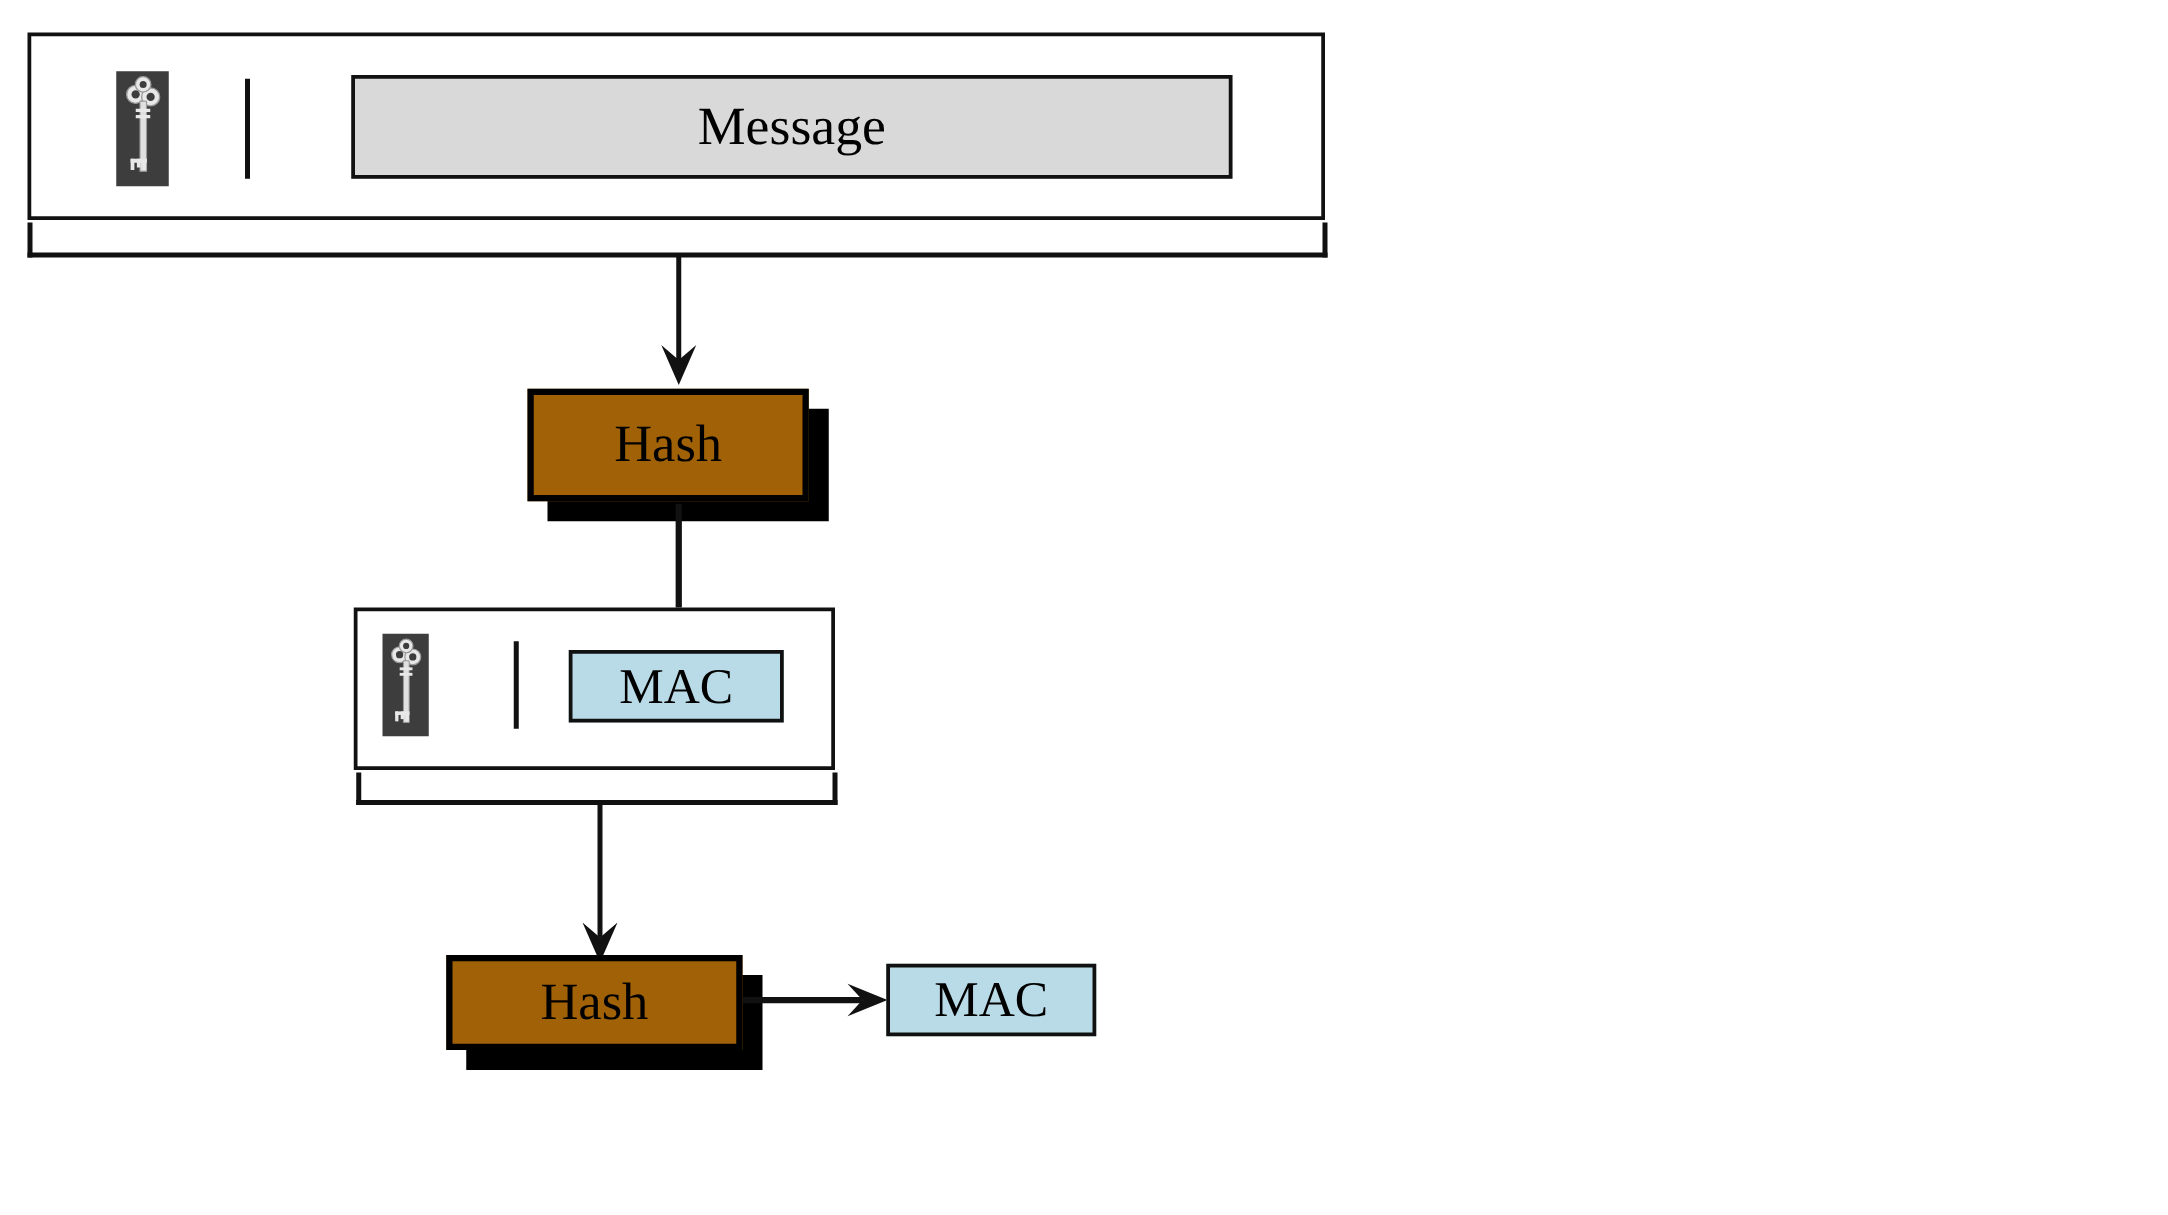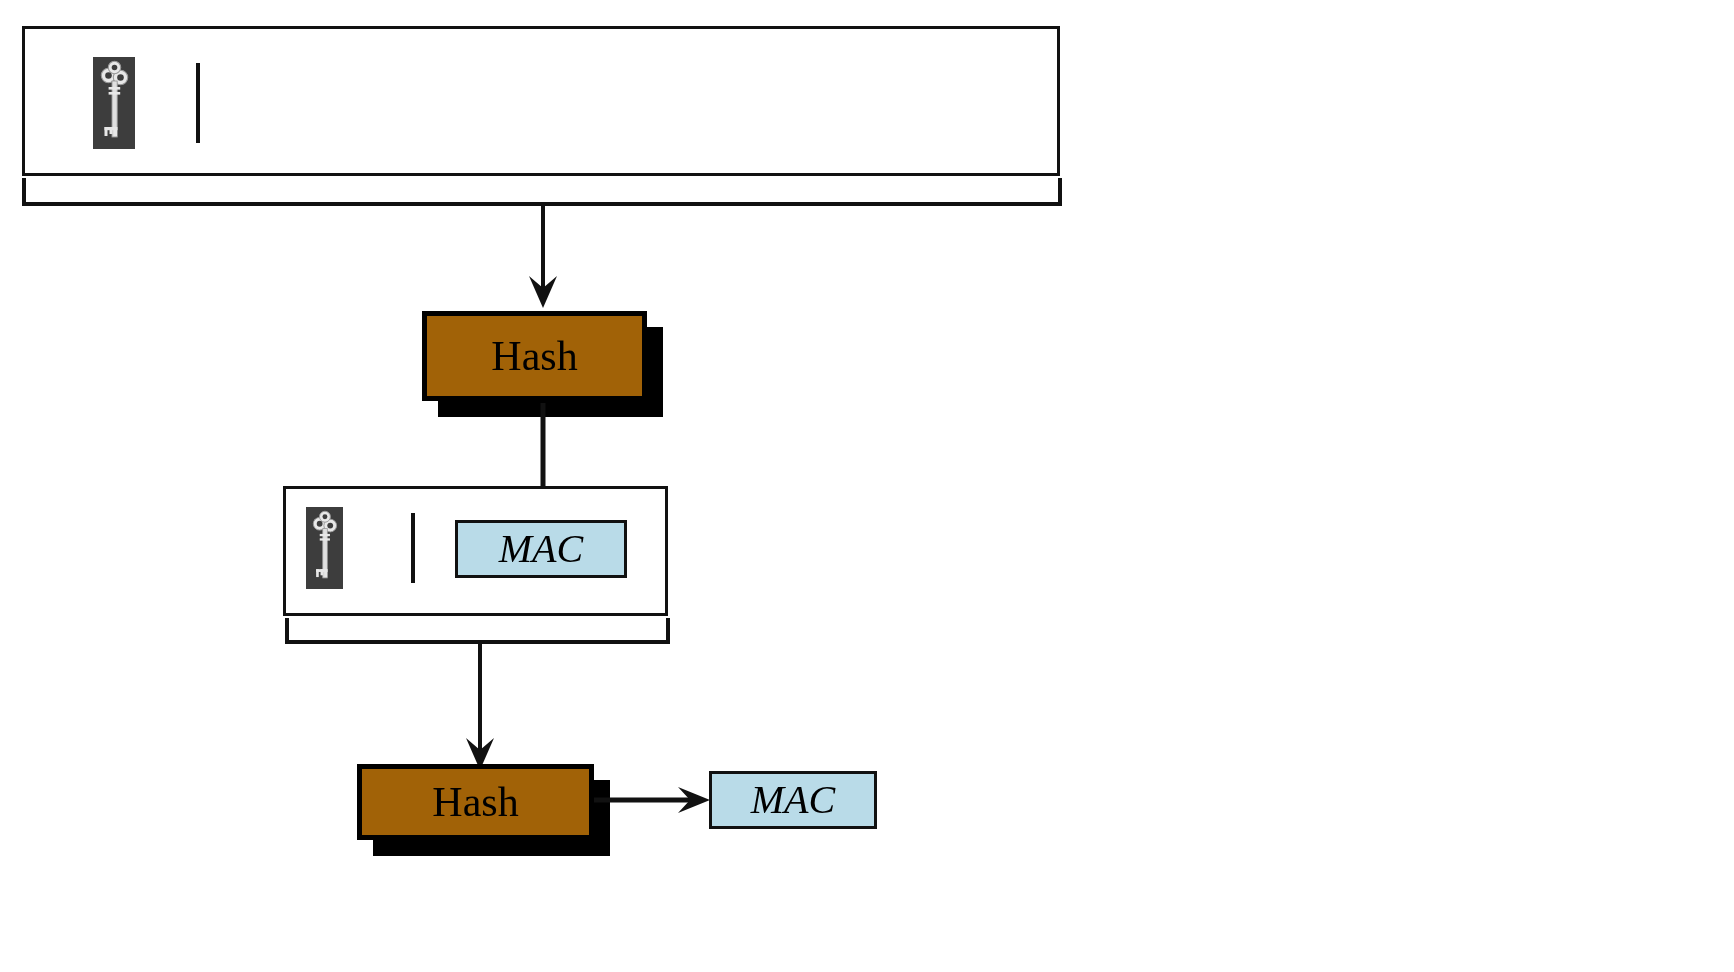--- a/index.html
+++ b/index.html
@@ -54,21 +54,20 @@
 
   
   .mac-box {
     background: #b9dbe8;
     border: 3px solid #111111;
     box-sizing: border-box;
     display: flex;
     align-items: center;
     justify-content: center;
     color: #000000;
-    font-style: italic;
   }
 
   
   .hash-box {
     background: #a16207;
     border: 5px solid #000000;
     box-sizing: border-box;
     display: flex;
     align-items: center;
     justify-content: center;
@@ -115,20 +114,23 @@
       <rect x="15.6" y="35" width="11.6" height="2.6" fill="#e8e8e8"></rect>
       <rect x="11.5" y="70" width="13" height="3.2" fill="#e8e8e8"></rect>
       <rect x="11.5" y="70" width="3" height="9" fill="#e8e8e8"></rect>
       <rect x="16.5" y="70" width="3" height="7" fill="#e8e8e8"></rect>
       <rect x="21" y="70" width="3" height="9" fill="#e8e8e8"></rect>
     </svg>
   </span>
 
   <div class="abs separator" style="left:196px; top:63px; width:4px; height:80px;"></div>
 
+  <div class="abs msg-box" style="left:281px; top:60px; width:705px; height:83px; font-size:43px;">
+    <span class="label">Message</span>
+  </div>
 
   <div class="abs bracket" style="left:22px; top:178px; width:1040px; height:28px;"></div>
 
   <span class="abs arrow" style="left:525px; top:204px;">
     <svg width="40" height="106" viewBox="0 0 40 106" xmlns="http://www.w3.org/2000/svg">
       <line x1="18" y1="0" x2="18" y2="84" stroke="#111111" stroke-width="4"></line>
       <path d="M 4 72 L 18 104 L 32 72 L 18 84 Z" fill="#111111"></path>
     </svg>
   </span>
 

